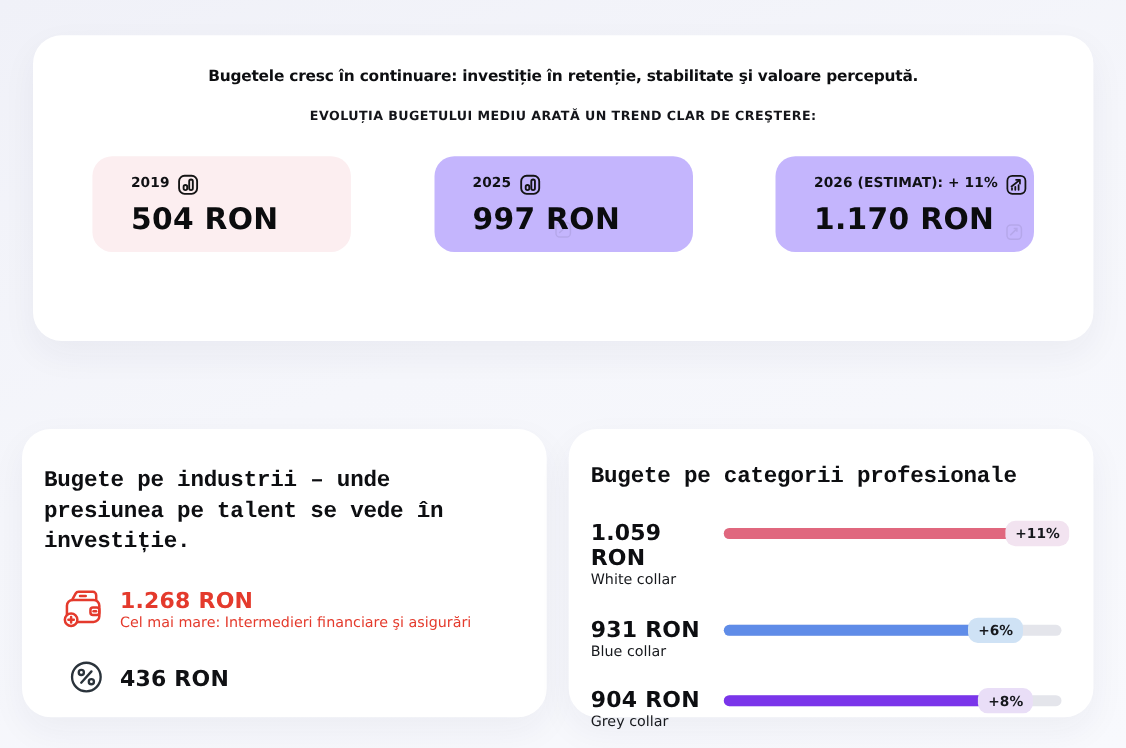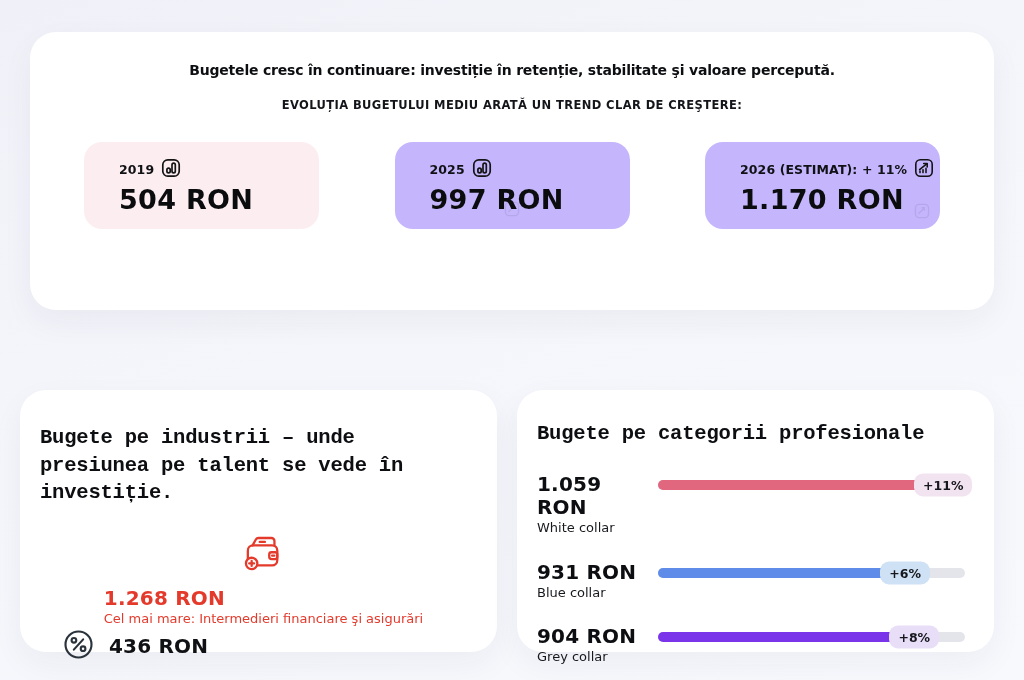--- a/index.html
+++ b/index.html
@@ -27,34 +27,34 @@
     margin-top:18px; font-size:11.5px; font-weight:700; letter-spacing:0.4px;
     text-transform:uppercase; color:#14151a;
   }
   .stats-row {
     margin-top:30px; display:flex; justify-content:space-between; padding:0 54px;
   }
   .stat-card {
     position:relative; width:235px; height:87px; border-radius:18px;
     padding:16px 14px 0 35px; text-align:left; overflow:hidden;
   }
-  .stat-label-row { display:flex; align-items:center; gap:7px; }
+  .stat-label-row { display:flex; align-items:flex-start; gap:7px; }
   .stat-label { font-size:12.5px; font-weight:800; letter-spacing:0.1px; white-space:nowrap; }
   .stat-value { font-size:27px; font-weight:800; letter-spacing:0.3px; margin-top:2px; color:#0b0c0e; }
   .stat-watermark { position:absolute; opacity:0.08; }
   .wm-center { left:50%; bottom:8px; transform:translateX(-50%); }
   .wm-right { right:10px; bottom:6px; }
   
   .industries { left:20px; top:390px; width:477px; height:262px; padding:34px 26px 0 20px; }
   .section-title {
     font-size:20.5px; font-weight:800; line-height:1.35; letter-spacing:-0.2px; color:#0d0e11;font-family:Liberation Mono, monospace;
   }
   .ind-row { display:flex; align-items:center; gap:11px; margin-left:16px; }
-  .ind-row.highest { margin-top:27px;flex-direction:column; }
-  .ind-row.lowest { margin-left:22px; gap:14px; }
+  .ind-row.highest { margin-top:27px; }
+  .ind-row.lowest { margin-top:23px; margin-left:22px; gap:14px; }
   .ind-value { font-size:20px; font-weight:800; letter-spacing:0.2px; line-height:1.15; }
   .ind-desc { font-size:13px; line-height:1.3; margin-top:1px; }
   .red { color:#e43a2c; }
   .dark-val { color:#101114; }
   .dark-desc { color:#1d2025; }
   
   .categories { left:517px; top:390px; width:477px; height:262px; padding:30px 29px 0 20px; }
   .cat-row { display:flex; align-items:flex-start; margin-top:24px; }
   .cat-row.first { margin-top:25px; }
   .cat-left { width:121px; flex:none; }

